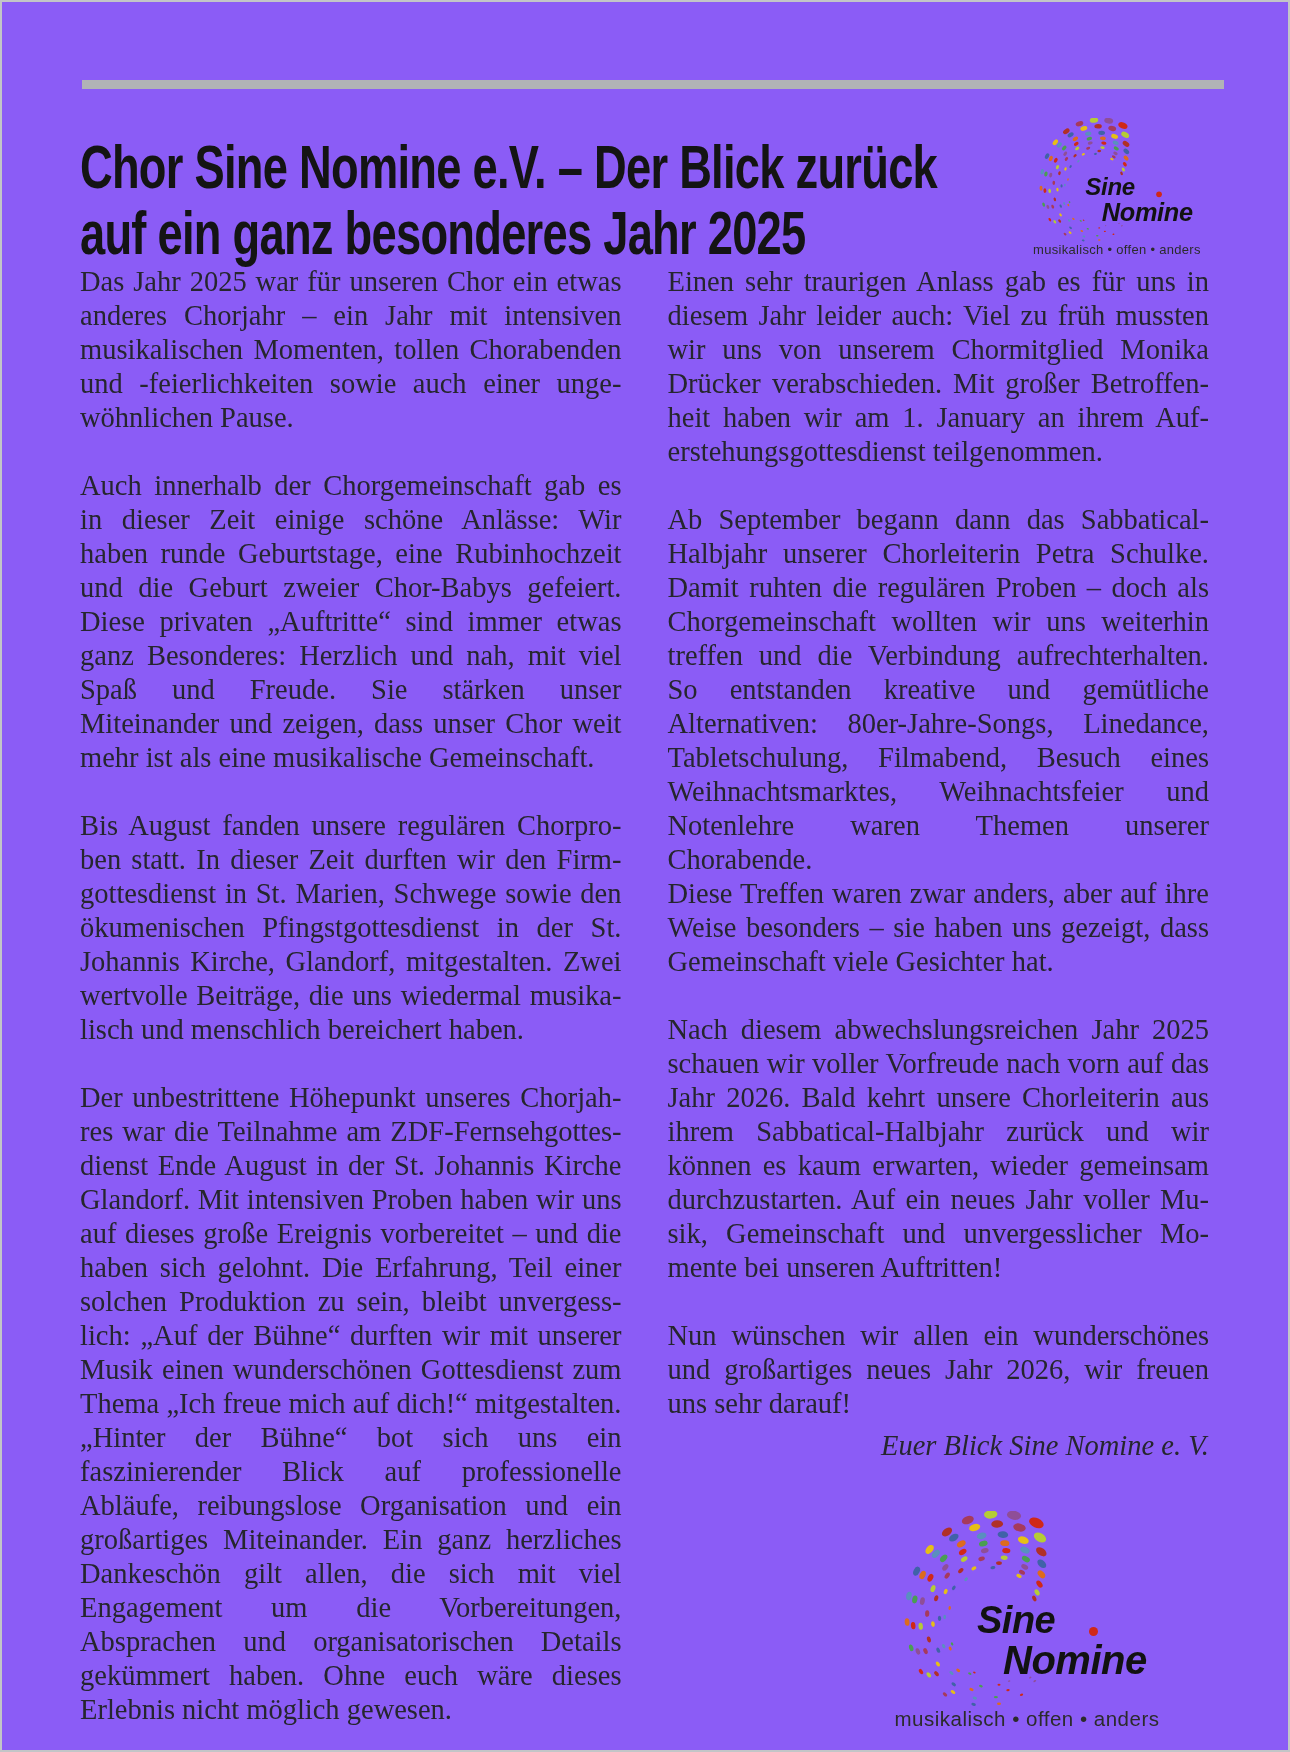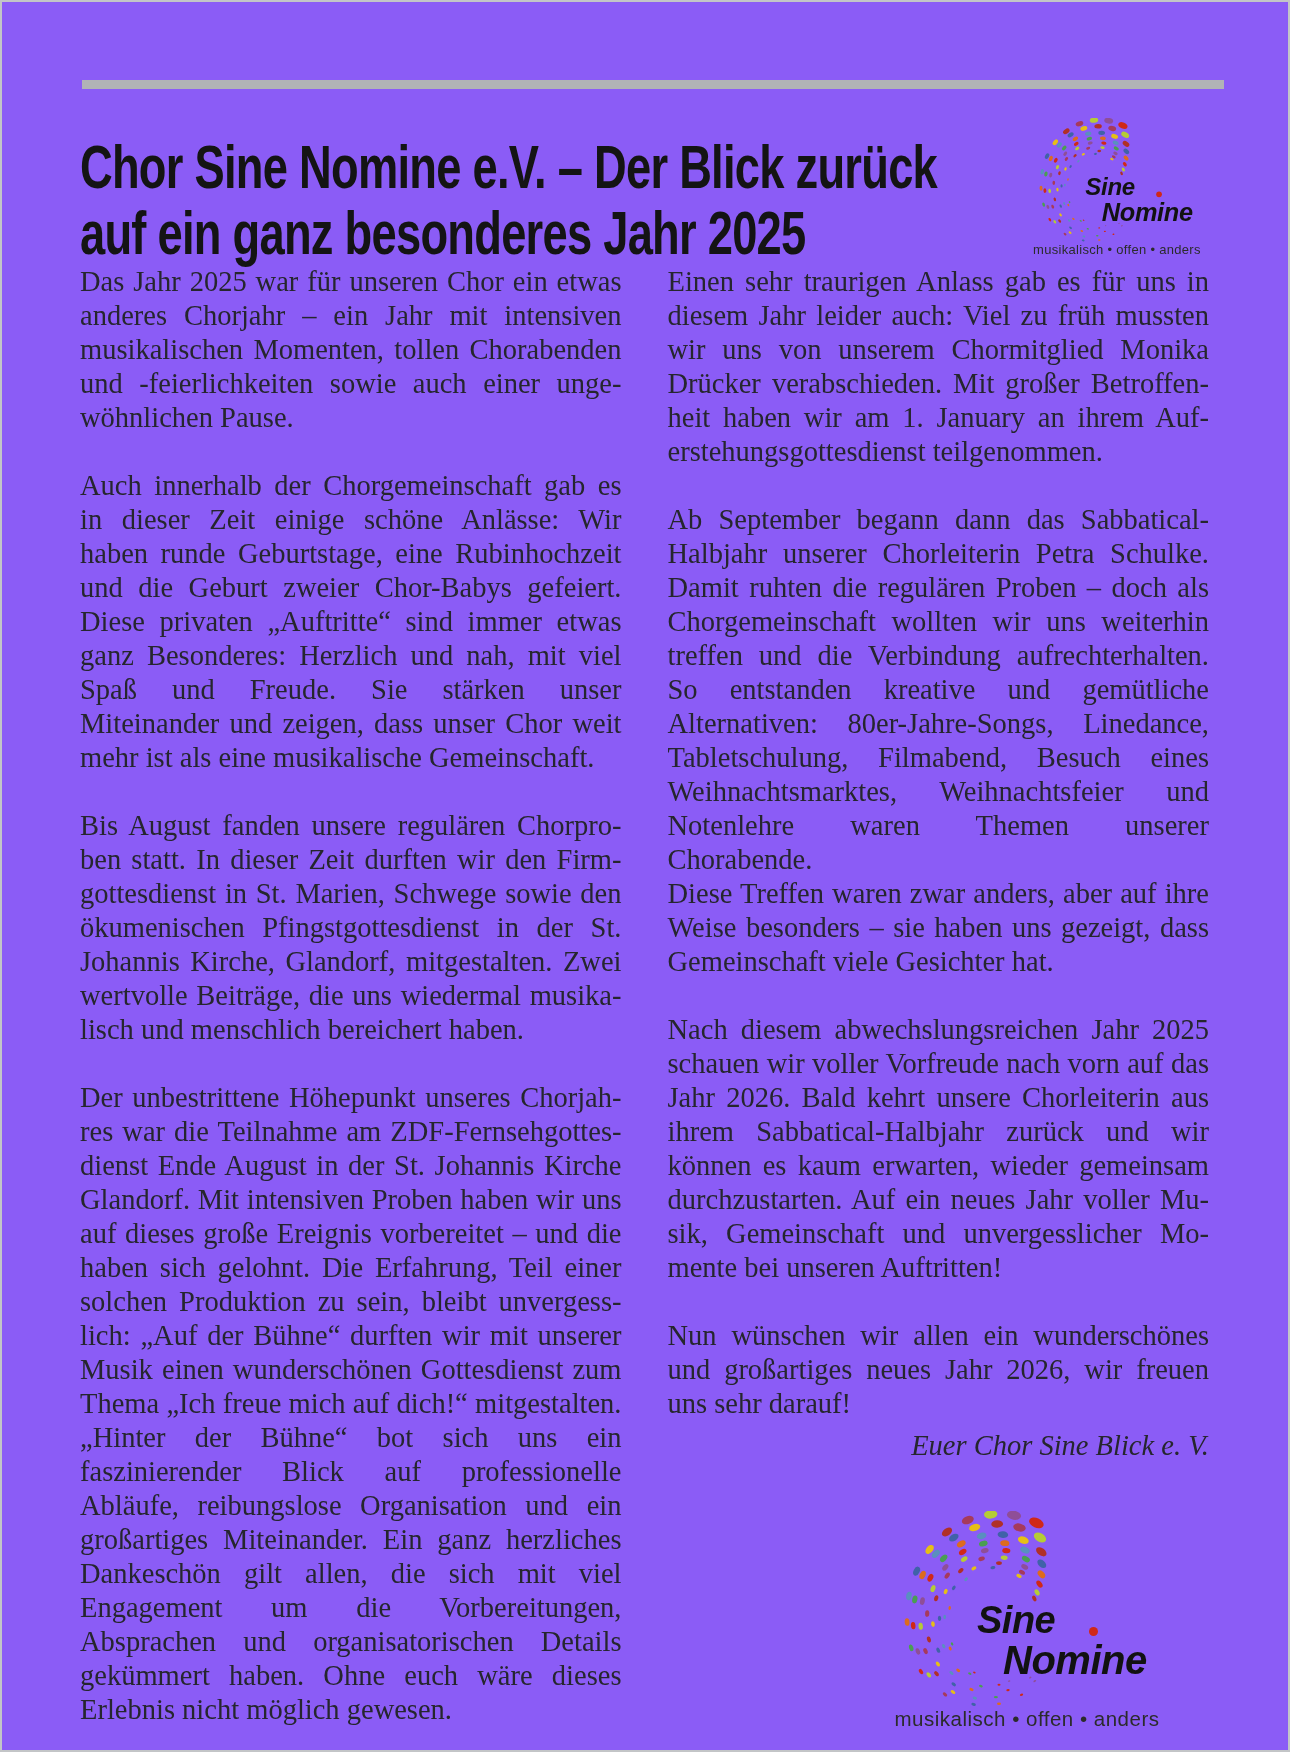--- a/index.html
+++ b/index.html
@@ -185,21 +185,21 @@
       <p>Auch innerhalb der Chorgemeinschaft gab es in dieser Zeit einige schöne Anlässe: Wir haben runde Geburtstage, eine Rubinhochzeit und die Geburt zweier Chor-Babys  gefeiert. Die­se privaten „Auftritte“ sind immer etwas ganz Besonderes: Herzlich und nah, mit viel Spaß und Freude. Sie stärken unser Miteinander und zeigen, dass unser Chor weit mehr ist als eine musikalische Gemeinschaft.</p>
       <p>Bis August fanden unsere regulären Chorpro­ben statt. In dieser Zeit durften wir den Firm­gottesdienst in St. Marien, Schwege  sowie den ökumenischen Pfingstgottesdienst in der St. Johannis Kirche, Glandorf, mitgestalten. Zwei wertvolle Beiträge, die uns wiedermal musika­lisch und menschlich bereichert haben.</p>
       <p>Der unbestrittene Höhepunkt unseres Chorjah­res war die Teilnahme am ZDF-Fernsehgottes­dienst Ende August in der St. Johannis Kirche Glandorf. Mit intensiven Proben haben wir uns auf dieses große Ereignis vorbereitet – und die haben sich gelohnt. Die Erfahrung, Teil einer solchen Produktion zu sein, bleibt unvergess­lich: „Auf der Bühne“ durften wir mit unserer Musik einen wunderschönen Gottesdienst zum Thema „Ich freue mich auf dich!“ mitge­stalten. „Hinter der Bühne“ bot sich uns ein faszinierender Blick auf professionelle Abläufe, reibungslose Organisation und ein großartiges Miteinander. Ein ganz herzliches Dankeschön gilt allen, die sich mit viel Engagement um die Vorbereitungen, Absprachen und organisatori­schen Details gekümmert haben. Ohne euch wäre dieses Erlebnis nicht möglich gewesen.</p>
     </div>
     <div class="col">
       <p>Einen sehr traurigen Anlass gab es für uns in diesem Jahr leider auch: Viel zu früh mussten wir uns von unserem Chormitglied Monika Drücker verabschieden. Mit großer Betroffen­heit haben wir am 1. January an ihrem Auf­erstehungsgottesdienst teilgenommen.</p>
       <p>Ab September begann dann das Sabbatical-Halbjahr unserer Chorleiterin Petra Schulke. Damit ruhten die regulären Proben – doch als Chorgemeinschaft wollten wir uns weiterhin treffen und die Verbindung aufrechterhalten. So entstanden kreative und gemütliche Alterna­tiven: 80er-Jahre-Songs, Linedance, Tabletschu­lung, Filmabend, Besuch eines Weihnachts­marktes, Weihnachtsfeier und Notenlehre waren Themen unserer Chorabende.
 Diese Treffen waren zwar anders, aber auf ihre Weise besonders – sie haben uns gezeigt, dass Gemeinschaft viele Gesichter hat.</p>
       <p>Nach diesem abwechslungsreichen Jahr 2025 schauen wir voller Vorfreude nach vorn auf das Jahr 2026. Bald kehrt unsere Chorleiterin aus ihrem Sabbatical-Halbjahr zurück und wir können es kaum erwarten, wieder gemeinsam durchzustarten. Auf ein neues Jahr voller Mu­sik, Gemeinschaft und unvergesslicher Mo­mente bei unseren Auftritten!</p>
       <p>Nun wünschen wir allen ein wunderschönes und großartiges neues Jahr 2026, wir freuen uns sehr darauf!</p>
-      <div class="signature">Euer Chor Sine Blick e. V.</div>
+      <div class="signature">Euer Blick Sine Nomine e. V.</div>
 
       <div class="logo-box footer-logo">
         <svg class="logo-dots swirl" viewBox="0 0 290 224">
             <ellipse cx="159.4" cy="11.9" rx="7.6" ry="4.8" fill="#d02818" transform="rotate(-156.0 159.4 11.9)"></ellipse>
             <ellipse cx="137.0" cy="4.3" rx="7.1" ry="4.5" fill="#8f4e97" transform="rotate(-170.6 137.0 4.3)"></ellipse>
             <ellipse cx="113.7" cy="3.4" rx="6.7" ry="4.2" fill="#b5cc36" transform="rotate(-185.2 113.7 3.4)"></ellipse>
             <ellipse cx="90.8" cy="9.1" rx="6.2" ry="3.9" fill="#a63a5c" transform="rotate(-199.8 90.8 9.1)"></ellipse>
             <ellipse cx="70.0" cy="21.0" rx="5.7" ry="3.6" fill="#b03028" transform="rotate(-214.4 70.0 21.0)"></ellipse>
             <ellipse cx="52.6" cy="38.4" rx="5.2" ry="3.3" fill="#e6bf16" transform="rotate(-229.0 52.6 38.4)"></ellipse>
             <ellipse cx="39.6" cy="60.2" rx="4.8" ry="3.0" fill="#4062a8" transform="rotate(-243.6 39.6 60.2)"></ellipse>

